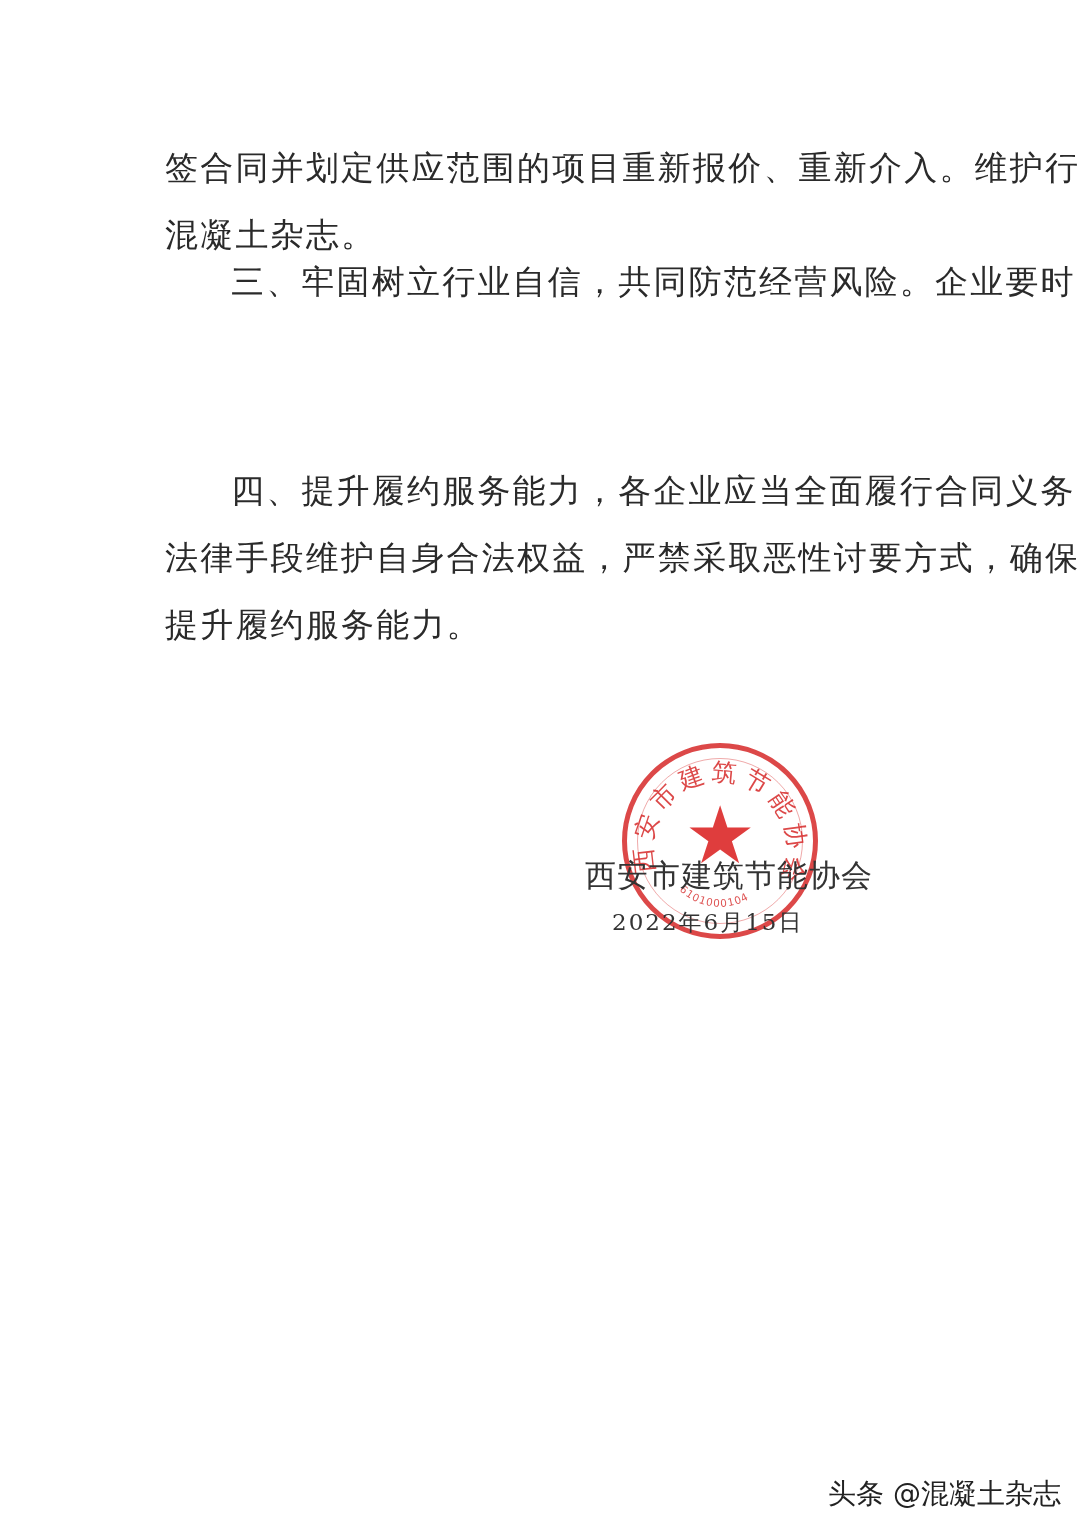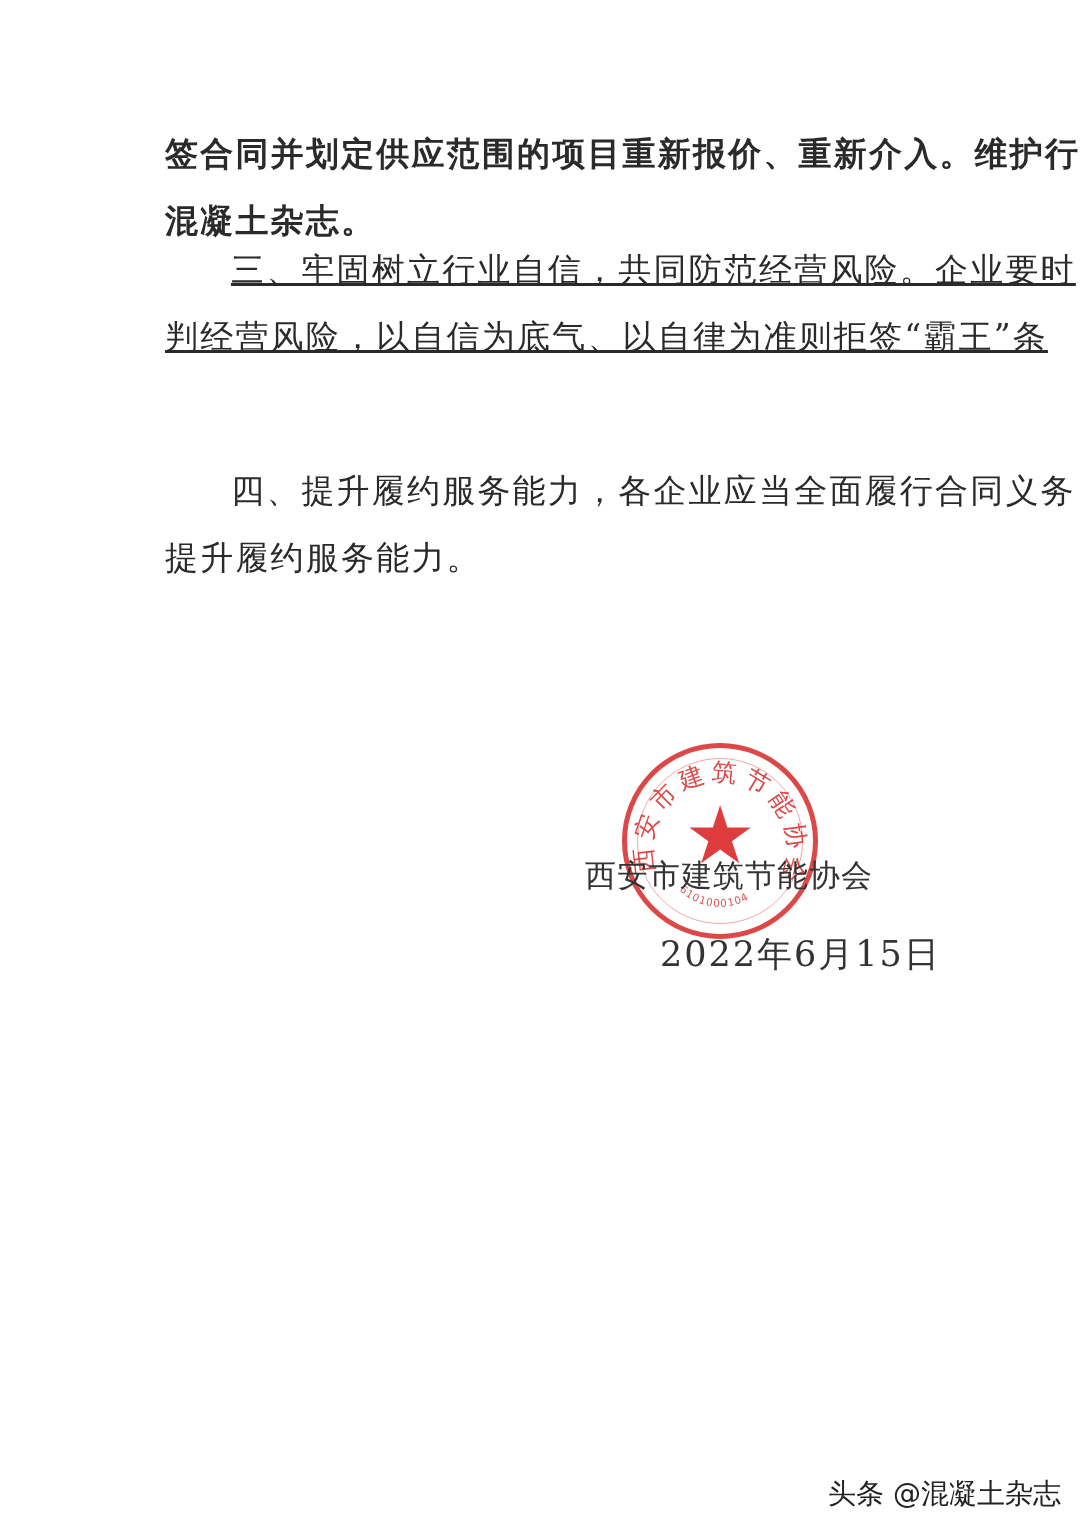--- a/index.html
+++ b/index.html
@@ -10,39 +10,39 @@
   .para span { display:block; white-space:nowrap; }
   .indent { padding-left:66px; }
   .stamp { position:absolute; left:622px; top:743px; width:196px; height:196px;
            border-radius:50%; border:5px solid rgba(214,40,40,0.85); box-sizing:border-box; }
   .stamp .inner { position:absolute; left:10px; top:10px; right:10px; bottom:10px;
            border-radius:50%; border:1px solid rgba(214,40,40,0.4); }
   .stamp .star { position:absolute; left:50%; top:50%; transform:translate(-50%,-56%);
            font-size:80px; color:rgba(220,40,40,0.9); line-height:1; }
   .stamp .ring { position:absolute; left:0; top:0; width:100%; height:100%; }
   .sig { position:absolute; left:585px; top:855px; font-size:31px; letter-spacing:1px; color:#333; }
-  .date { position:absolute; left:660px; top:907px; font-size:35px; letter-spacing:2px; color:#333;margin-top:24px; }
+  .date { position:absolute; left:612px; top:907px; font-size:23px; letter-spacing:2px; color:#333; }
   .watermark { position:absolute; left:828px; top:1475px; font-family:"DejaVu Sans","Liberation Sans",sans-serif;
            font-size:28px; color:#222; text-shadow:1px 1px 0 #fff,-1px -1px 0 #fff; letter-spacing:0px; }
 </style>
 </head>
 <body>
 
-<div class="para" style="top:120px;font-weight:bold;">
+<div class="para" style="top:134px;">
   <span>签合同并划定供应范围的项目重新报价、重新介入。维护行</span>
   <span>混凝土杂志。</span>
 </div>
 
-<div class="para" style="top:236px;text-decoration:underline;">
+<div class="para" style="top:248px;">
   <span class="indent">三、牢固树立行业自信，共同防范经营风险。企业要时</span>
-  <span>判经营风险，以自信为底气、以自律为准则拒签“霸王”条</span>
 </div>
 
 <div class="para" style="top:457px;">
   <span class="indent">四、提升履约服务能力，各企业应当全面履行合同义务，</span>
+  <span>法律手段维护自身合法权益，严禁采取恶性讨要方式，确保</span>
   <span>提升履约服务能力。</span>
 </div>
 
 <div class="stamp">
   <div class="inner"></div>
   <svg class="ring" viewBox="0 0 196 196">
     <defs>
       <path id="arc" d="M 30 130 A 72 72 0 1 1 166 130"></path>
       <path id="arcb" d="M 55 150 A 62 62 0 0 0 141 150"></path>
     </defs>

